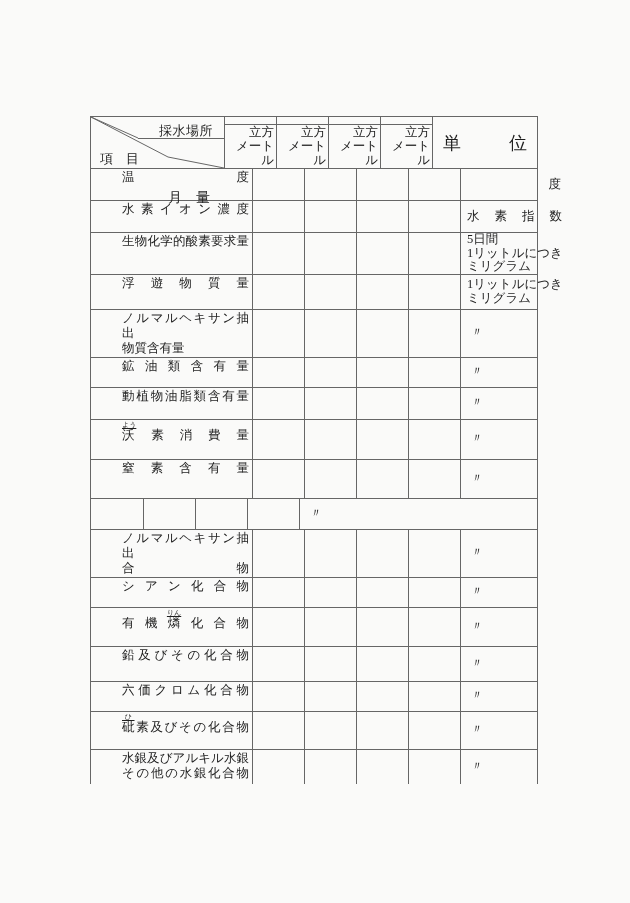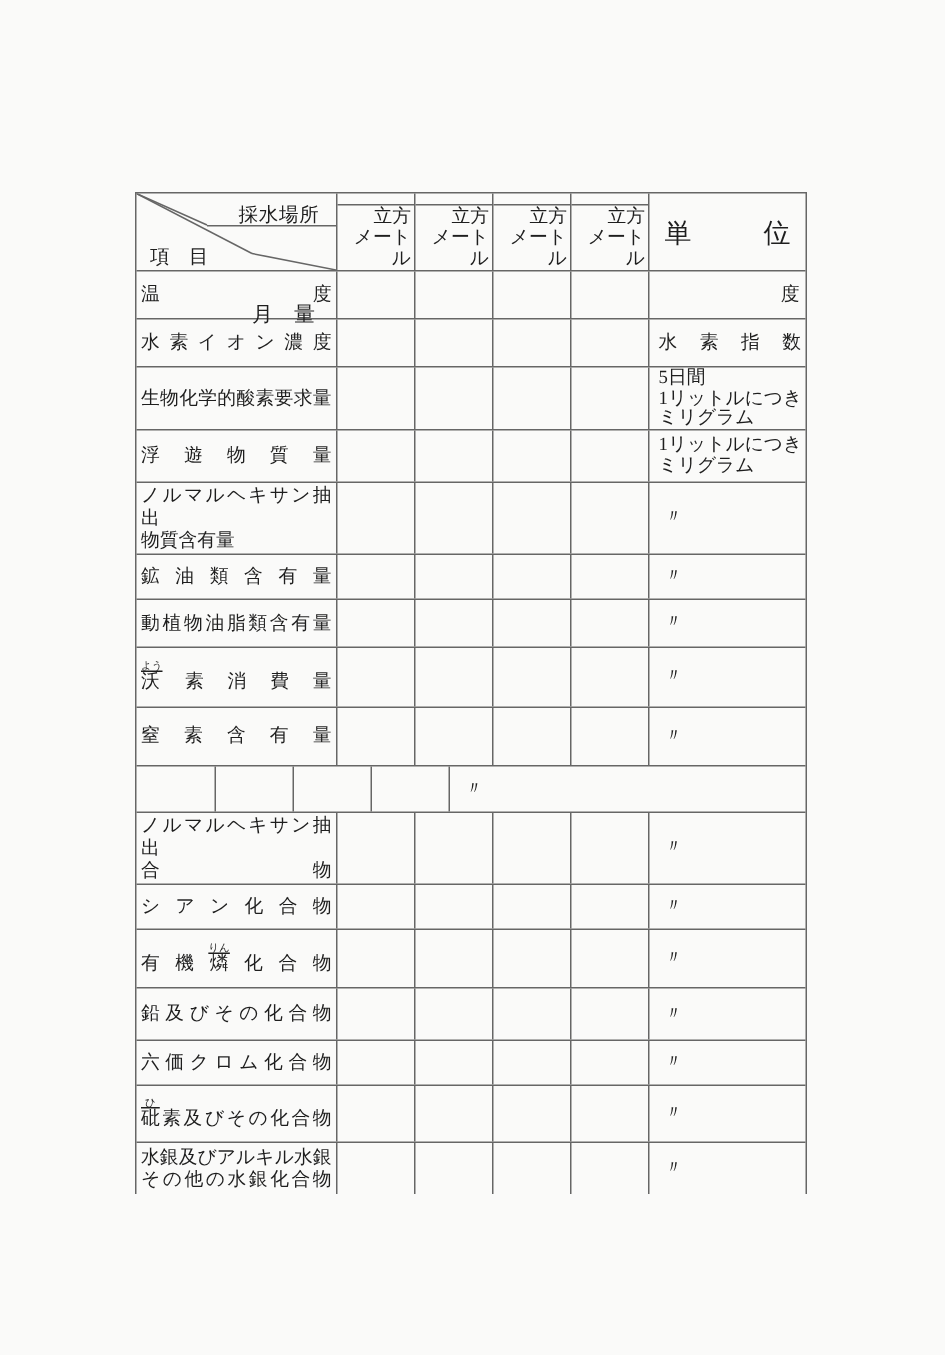--- a/index.html
+++ b/index.html
@@ -10,21 +10,21 @@
   html,body{margin:0;padding:0;background:#f4f4f2;}
   .page{
     position:relative;
     width:630px;height:903px;
     background:var(--page-bg);
     font-family:"Liberation Serif","DejaVu Serif",serif;
     color:var(--ink);
     overflow:hidden;
   }
   .wtable{
-    position:absolute;left:90px;top:128px;
+    position:absolute;left:90px;top:116px;
     width:448px;
     box-sizing:border-box;
     border:1px solid var(--line);
     border-bottom:none;
   }
   .hrow,.row{display:flex;align-items:stretch;}
   .hrow{height:51px;border-bottom:1px solid var(--line);}
   .row{border-bottom:1px solid var(--line);}
   #tbody .row:last-child{border-bottom:none;}
   .cell{box-sizing:border-box;flex:none;}
@@ -54,22 +54,22 @@
   
   .unit-h{display:flex;align-items:center;}
   .uh-label{
     width:100%;font-size:18px;
     text-align:justify;text-align-last:justify;text-justify:inter-character;
     padding:0 10px 0 10px;box-sizing:border-box;
   }
 
   
   .item-cell{
-    display:flex;flex-direction:column;justify-content:center;
-    padding:1px 3px;font-size:12.5px;line-height:15px;
+    display:flex;flex-direction:column;
+    padding:1px 3px;font-size:12.5px;line-height:15px;margin-left:28px;
   }
   .iline{width:100%;}
   .just{text-align:justify;text-align-last:justify;text-justify:inter-character;}
   ruby rt{font-size:7px;line-height:8px;letter-spacing:0;text-decoration:underline;}
 
   .unit-cell{
     display:flex;flex-direction:column;justify-content:center;
     font-size:12.5px;line-height:13.5px;
   }
   .uline{width:100%;box-sizing:border-box;}

